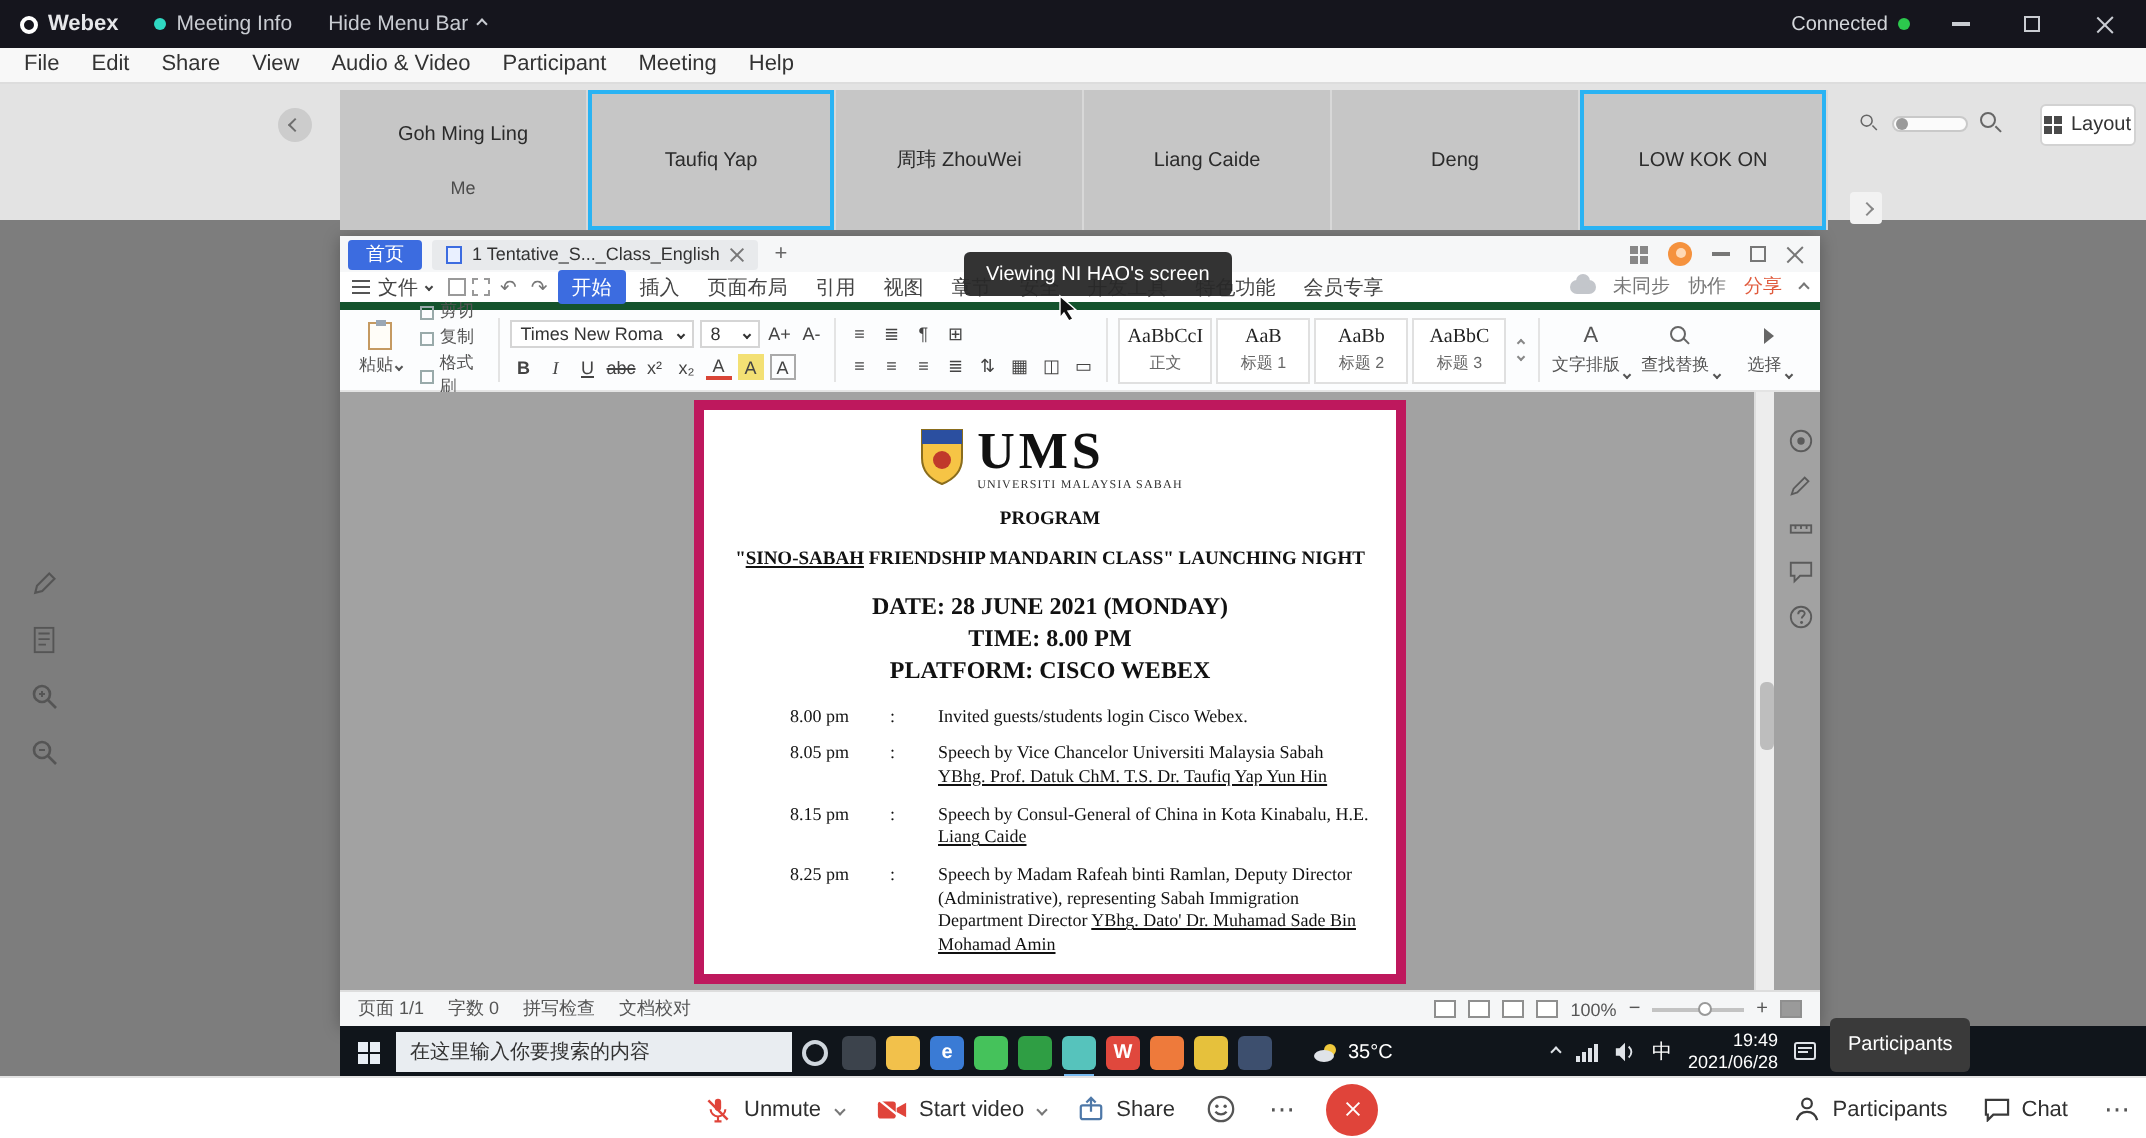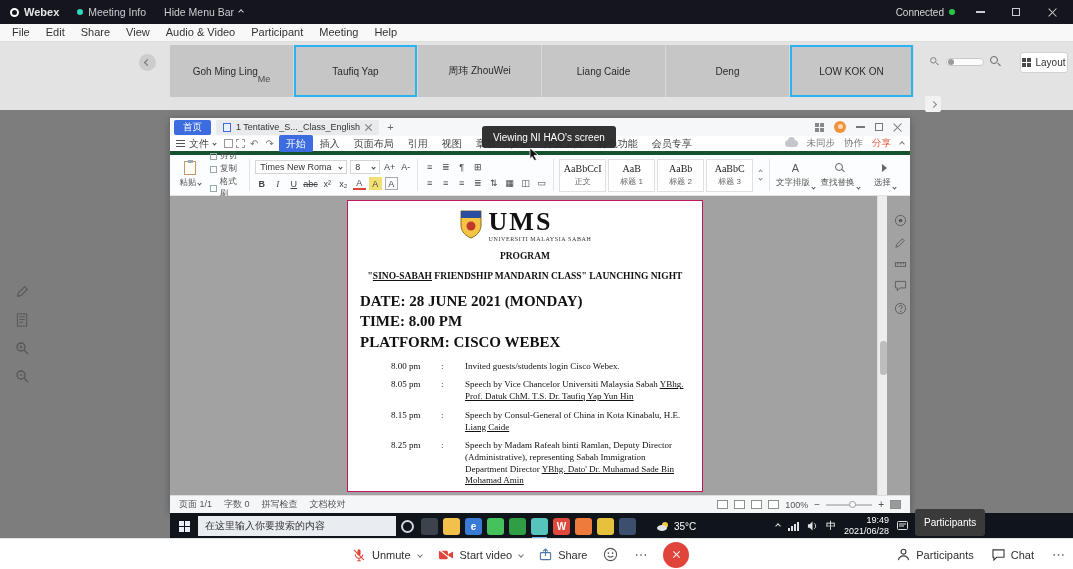--- a/index.html
+++ b/index.html
@@ -41,21 +41,21 @@
 .ic-close::after{transform:rotate(-45deg)}
 
 
 .menubar{position:absolute;left:0;top:22px;right:0;height:20px;background:#f8f8f8;border-bottom:1px solid #ddd;display:flex;align-items:center;color:#333;padding-left:4px;z-index:49}
 .menu-item{pad:0;padding:0 8px}
 
 
 .filmstrip{position:absolute;left:0;top:42px;right:0;height:68px;background:#e3e3e3;z-index:40}
 .strip-prev{position:absolute;left:139px;top:12px;width:17px;height:17px;border-radius:50%;background:#cccccc;color:#6e6e6e;display:flex;align-items:center;justify-content:center}
 .tiles{position:absolute;left:170px;top:3px;height:62px;display:flex}
-.tile{width:124px;height:52px;background:#c6c6c6;border-right:1px solid #d8d8d8;display:flex;flex-direction:row;align-items:center;justify-content:center;font-size:10px;color:#2b2b2b;text-align:center}
+.tile{width:124px;height:70px;background:#c6c6c6;border-right:1px solid #d8d8d8;display:flex;flex-direction:column;align-items:center;justify-content:center;font-size:10px;color:#2b2b2b;text-align:center}
 .tile.active{box-shadow:inset 0 0 0 2px #2ab3f3}
 .tile-sub{font-size:9px;color:#4c4c4c;margin-top:16px}
 .zoomctl{position:absolute;left:929px;top:14px;display:flex;align-items:center;gap:6px}
 .zoom-track{width:38px;height:8px;background:#fbfbfb;border:1px solid #c9c9c9;border-radius:4px;position:relative}
 .zoom-knob{position:absolute;left:1px;top:0;width:6px;height:6px;background:#9a9a9a;border-radius:50%}
 .layout-btn{position:absolute;left:1020px;top:10px;width:48px;height:21px;background:#fff;border:1px solid #d2d2d2;border-radius:3px;display:flex;align-items:center;justify-content:center;gap:4px;font-size:10px;color:#333}
 .strip-collapse{position:absolute;left:925px;top:54px;width:16px;height:16px;background:#f2f2f2;border-radius:2px;color:#888;display:flex;align-items:center;justify-content:center}
 
 
 .annotools{position:absolute;left:12px;top:282px;display:flex;flex-direction:column;gap:8px;z-index:20}
@@ -115,28 +115,28 @@
 .style-box{width:47px;height:33px;border:1px solid #e0e0e0;background:#fff;display:flex;flex-direction:column;align-items:center;justify-content:center}
 .style-prev{font-family:"Liberation Serif",serif;font-size:10px;color:#222;line-height:1}
 .style-label{font-size:8px;color:#666;margin-top:2px}
 .gallery-scroll{display:flex;flex-direction:column;align-items:center;justify-content:center;gap:4px;color:#888;padding:0 2px}
 .bigbtn{width:42px;display:flex;flex-direction:column;align-items:center;justify-content:center;gap:2px;font-size:8.5px;color:#555}
 .big-ic{height:14px;display:flex;align-items:center;justify-content:center;font-size:11px;color:#555}
 .blabel{display:flex;align-items:flex-end;gap:2px;white-space:nowrap}
 .tri{display:inline-block;width:0;height:0;border-left:5px solid #666;border-top:4px solid transparent;border-bottom:4px solid transparent}
 
 .docarea{flex:1;position:relative;background:#a2a2a2;overflow:hidden}
-.page{position:absolute;left:177px;top:4px;width:356px;height:292px;background:#fff;border:1px solid #be185d;font-family:"Liberation Serif",serif;color:#111;padding:8px 12px 0;overflow:hidden}
+.page{position:absolute;left:177px;top:4px;width:356px;height:292px;background:#fff;border:5px solid #be185d;font-family:"Liberation Serif",serif;color:#111;padding:8px 12px 0;overflow:hidden}
 .logo-row{display:flex;align-items:flex-start;justify-content:center;gap:6px}
 .logo-text{font-size:26px;font-weight:bold;letter-spacing:2px;line-height:1}
 .logo-sub{font-size:6px;letter-spacing:.6px;color:#333;margin-top:1px}
 .h1{text-align:center;font-weight:bold;font-size:9.5px;margin-top:9px}
 .h2{text-align:center;font-weight:bold;font-size:9.5px;margin-top:10px}
 .h2 .u{text-decoration:underline}
-.meta{text-align:left;font-weight:bold;font-size:15px;line-height:1.35;margin-top:10px}
+.meta{text-align:center;font-weight:bold;font-size:12px;line-height:1.35;margin-top:10px}
 .sched{margin-top:9px;display:flex;flex-direction:column;gap:7px;font-size:9px}
 .sched-row{display:flex;margin-left:31px;line-height:1.3}
 .sched-time{width:50px;flex:none}
 .sched-colon{width:24px;flex:none}
 .sched-text{flex:1}
 .sched-bold{font-weight:normal;text-decoration:underline}
 .scrollbar{position:absolute;right:23px;top:0;bottom:0;width:10px;background:#ededed;border-left:1px solid #ddd}
 .thumb{position:absolute;left:1.5px;width:7px;top:145px;height:34px;background:#bdbdbd;border-radius:3px}
 .sidetools{position:absolute;right:3px;top:18px;display:flex;flex-direction:column;gap:9px;align-items:center;color:#5b5b5b}
 

